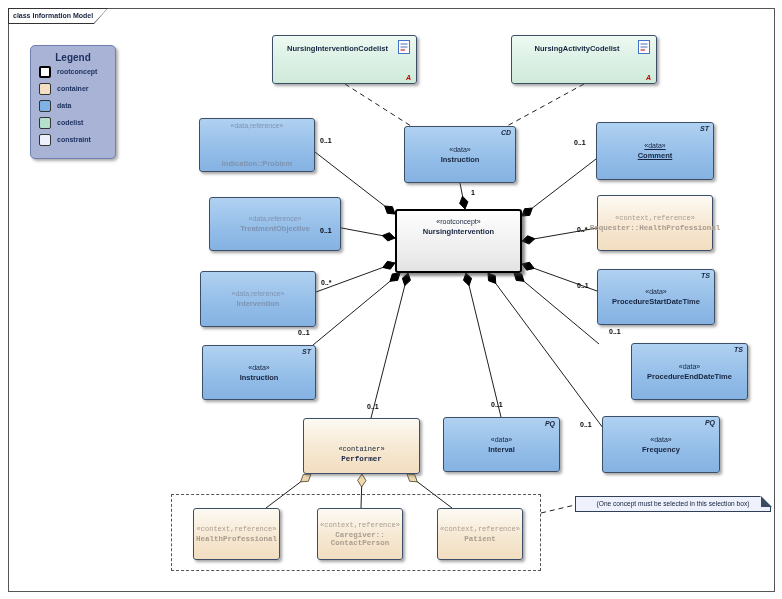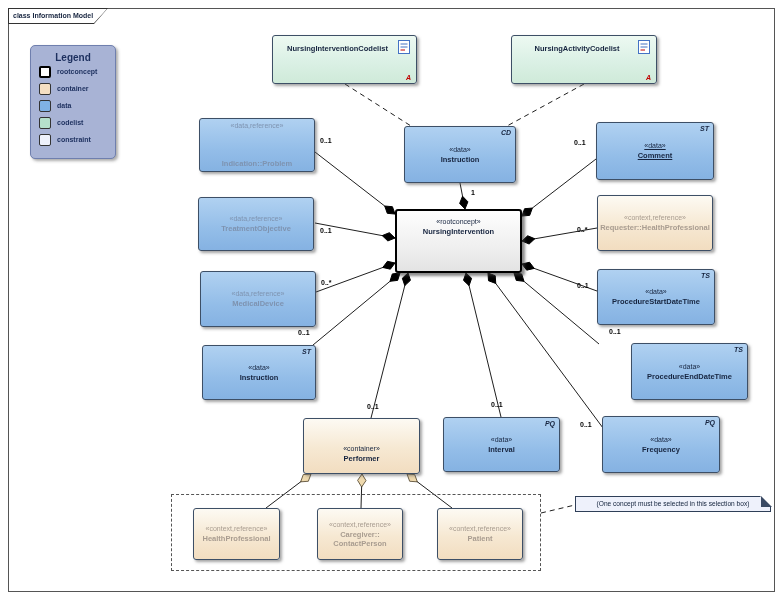--- a/index.html
+++ b/index.html
@@ -24,21 +24,21 @@
   
   .node{position:absolute;border:1px solid #3d4f66;border-radius:3px;
         box-shadow:2px 2px 3px rgba(90,90,90,.55);
         display:flex;flex-direction:column;align-items:center;justify-content:center;
         text-align:center;box-sizing:border-box;z-index:3;}
   .node .s{font-size:7px;}
   .node .t{font-size:7.5px;font-weight:bold;margin-top:2px;}
   .tag{position:absolute;top:2px;right:4px;font-style:italic;font-weight:bold;font-size:7px;color:#16243f;}
   .data{background:linear-gradient(180deg,#b0d1f1 0%,#93bde8 60%,#85b2e2 100%);}
   .blue-ref .s,.blue-ref .t{color:#7e93b0;}
-  .ctx{background:linear-gradient(180deg,#fdfaf3 0%,#f6e8d2 55%,#f2ddc0 100%);}
+  .ctx{background:linear-gradient(180deg,#fdfaf3 0%,#f6e8d2 55%,#f2ddc0 100%);font-family:Liberation Mono, monospace;}
   .ctx-ref .s,.ctx-ref .t{color:#a89c90;}
   .codelist{background:linear-gradient(180deg,#edf9f2 0%,#dcf1e6 50%,#cfead9 100%);justify-content:flex-start;}
   .codelist .t{margin-top:8px;padding-right:14px;}
   .root{background:linear-gradient(180deg,#fefefe 0%,#efefef 60%,#e3e3e3 100%);
         border:2.5px solid #000;justify-content:flex-start;padding-top:7px;
         box-shadow:3px 3px 3px rgba(60,60,60,.6);}
   .topalign{justify-content:flex-start;padding-top:26px;}
   
   .doc-icon{position:absolute;top:4px;right:6px;}
   .corner-letter{position:absolute;bottom:2px;right:5px;color:#c00000;font-size:7px;font-weight:bold;font-style:italic;}
@@ -160,27 +160,27 @@
 
   <div class="node data" style="left:404px;top:126px;width:112px;height:57px;">
     <span class="tag">CD</span>
     <div class="s">«data»</div>
     <div class="t">Instruction</div>
   </div>
   <div class="node data blue-ref" style="left:199px;top:118px;width:116px;height:54px;gap:28px;">
     <div class="s">«data,reference»</div>
     <div class="t">Indication::Problem</div>
   </div>
-  <div class="node data blue-ref" style="left:198px;top:197px;width:116px;height:54px;">
+  <div class="node data blue-ref" style="left:209px;top:197px;width:132px;height:54px;">
     <div class="s">«data,reference»</div>
     <div class="t">TreatmentObjective</div>
   </div>
   <div class="node data blue-ref" style="left:200px;top:271px;width:116px;height:56px;">
     <div class="s">«data,reference»</div>
-    <div class="t">MedicalDevice</div>
+    <div class="t">Intervention</div>
   </div>
   <div class="node data" style="left:202px;top:345px;width:114px;height:55px;">
     <span class="tag">ST</span>
     <div class="s">«data»</div>
     <div class="t">Instruction</div>
   </div>
   <div class="node data" style="left:596px;top:122px;width:118px;height:58px;text-decoration:underline;">
     <span class="tag">ST</span>
     <div class="s">«data»</div>
     <div class="t">Comment</div>

